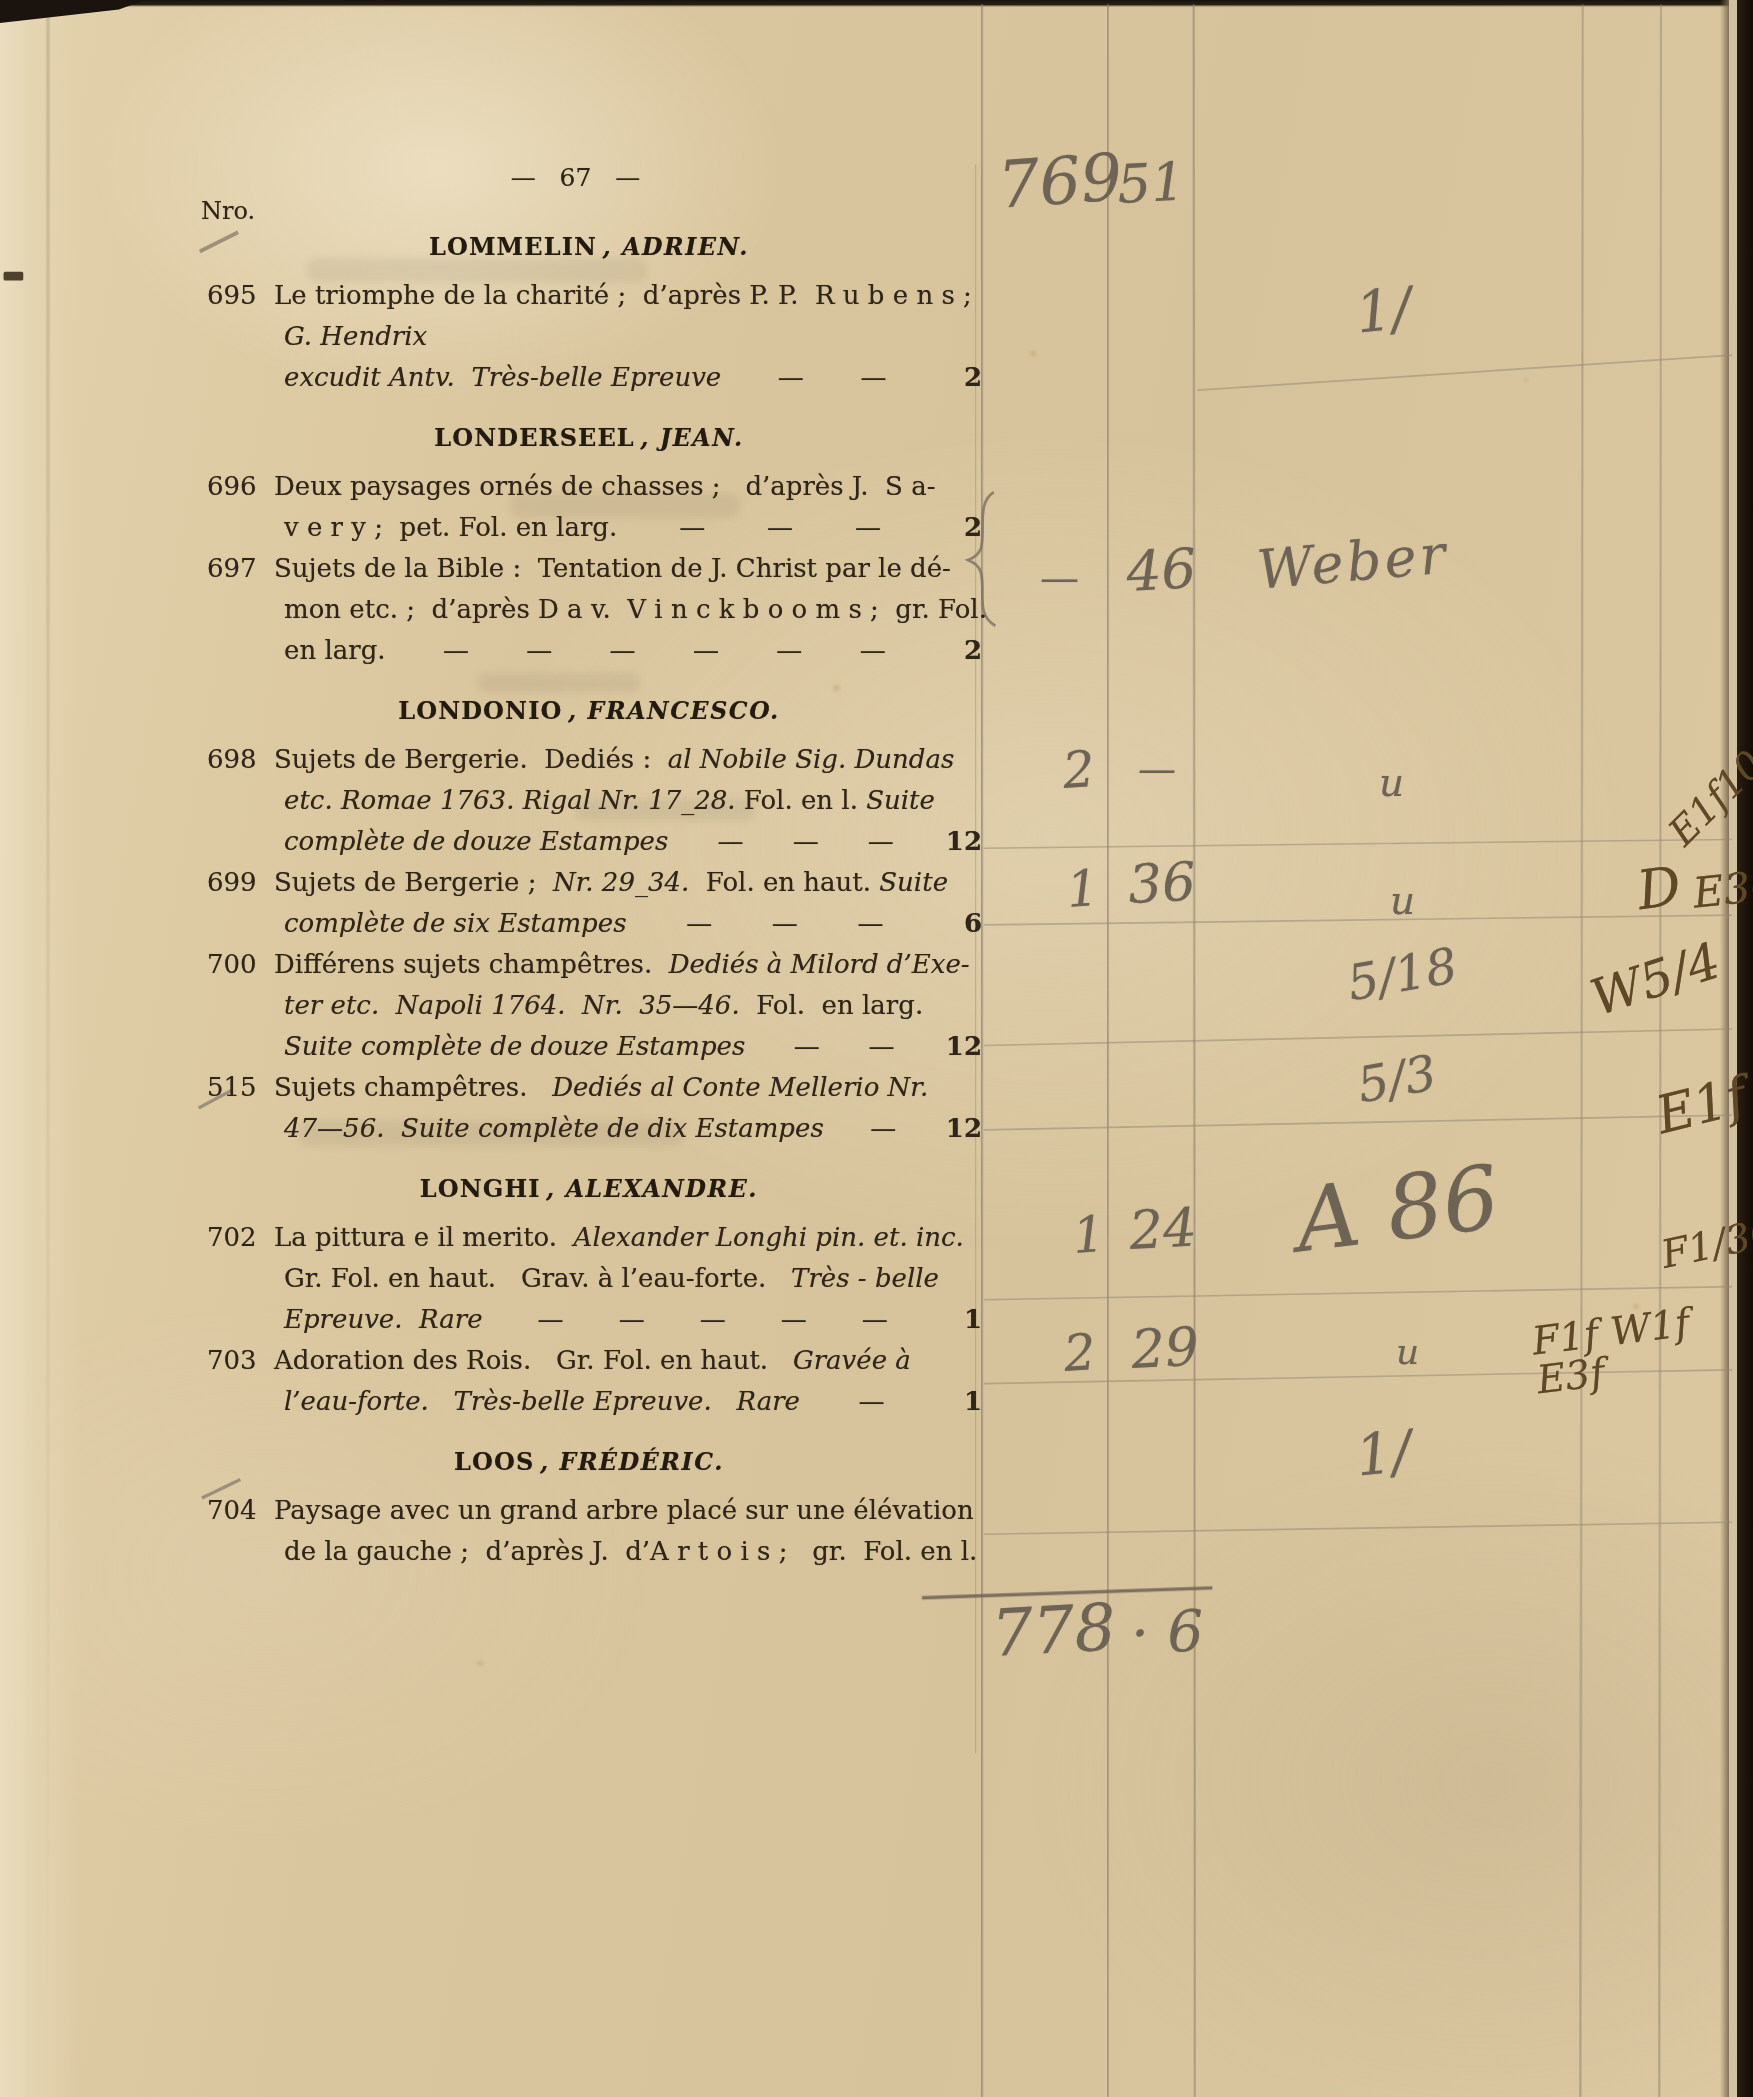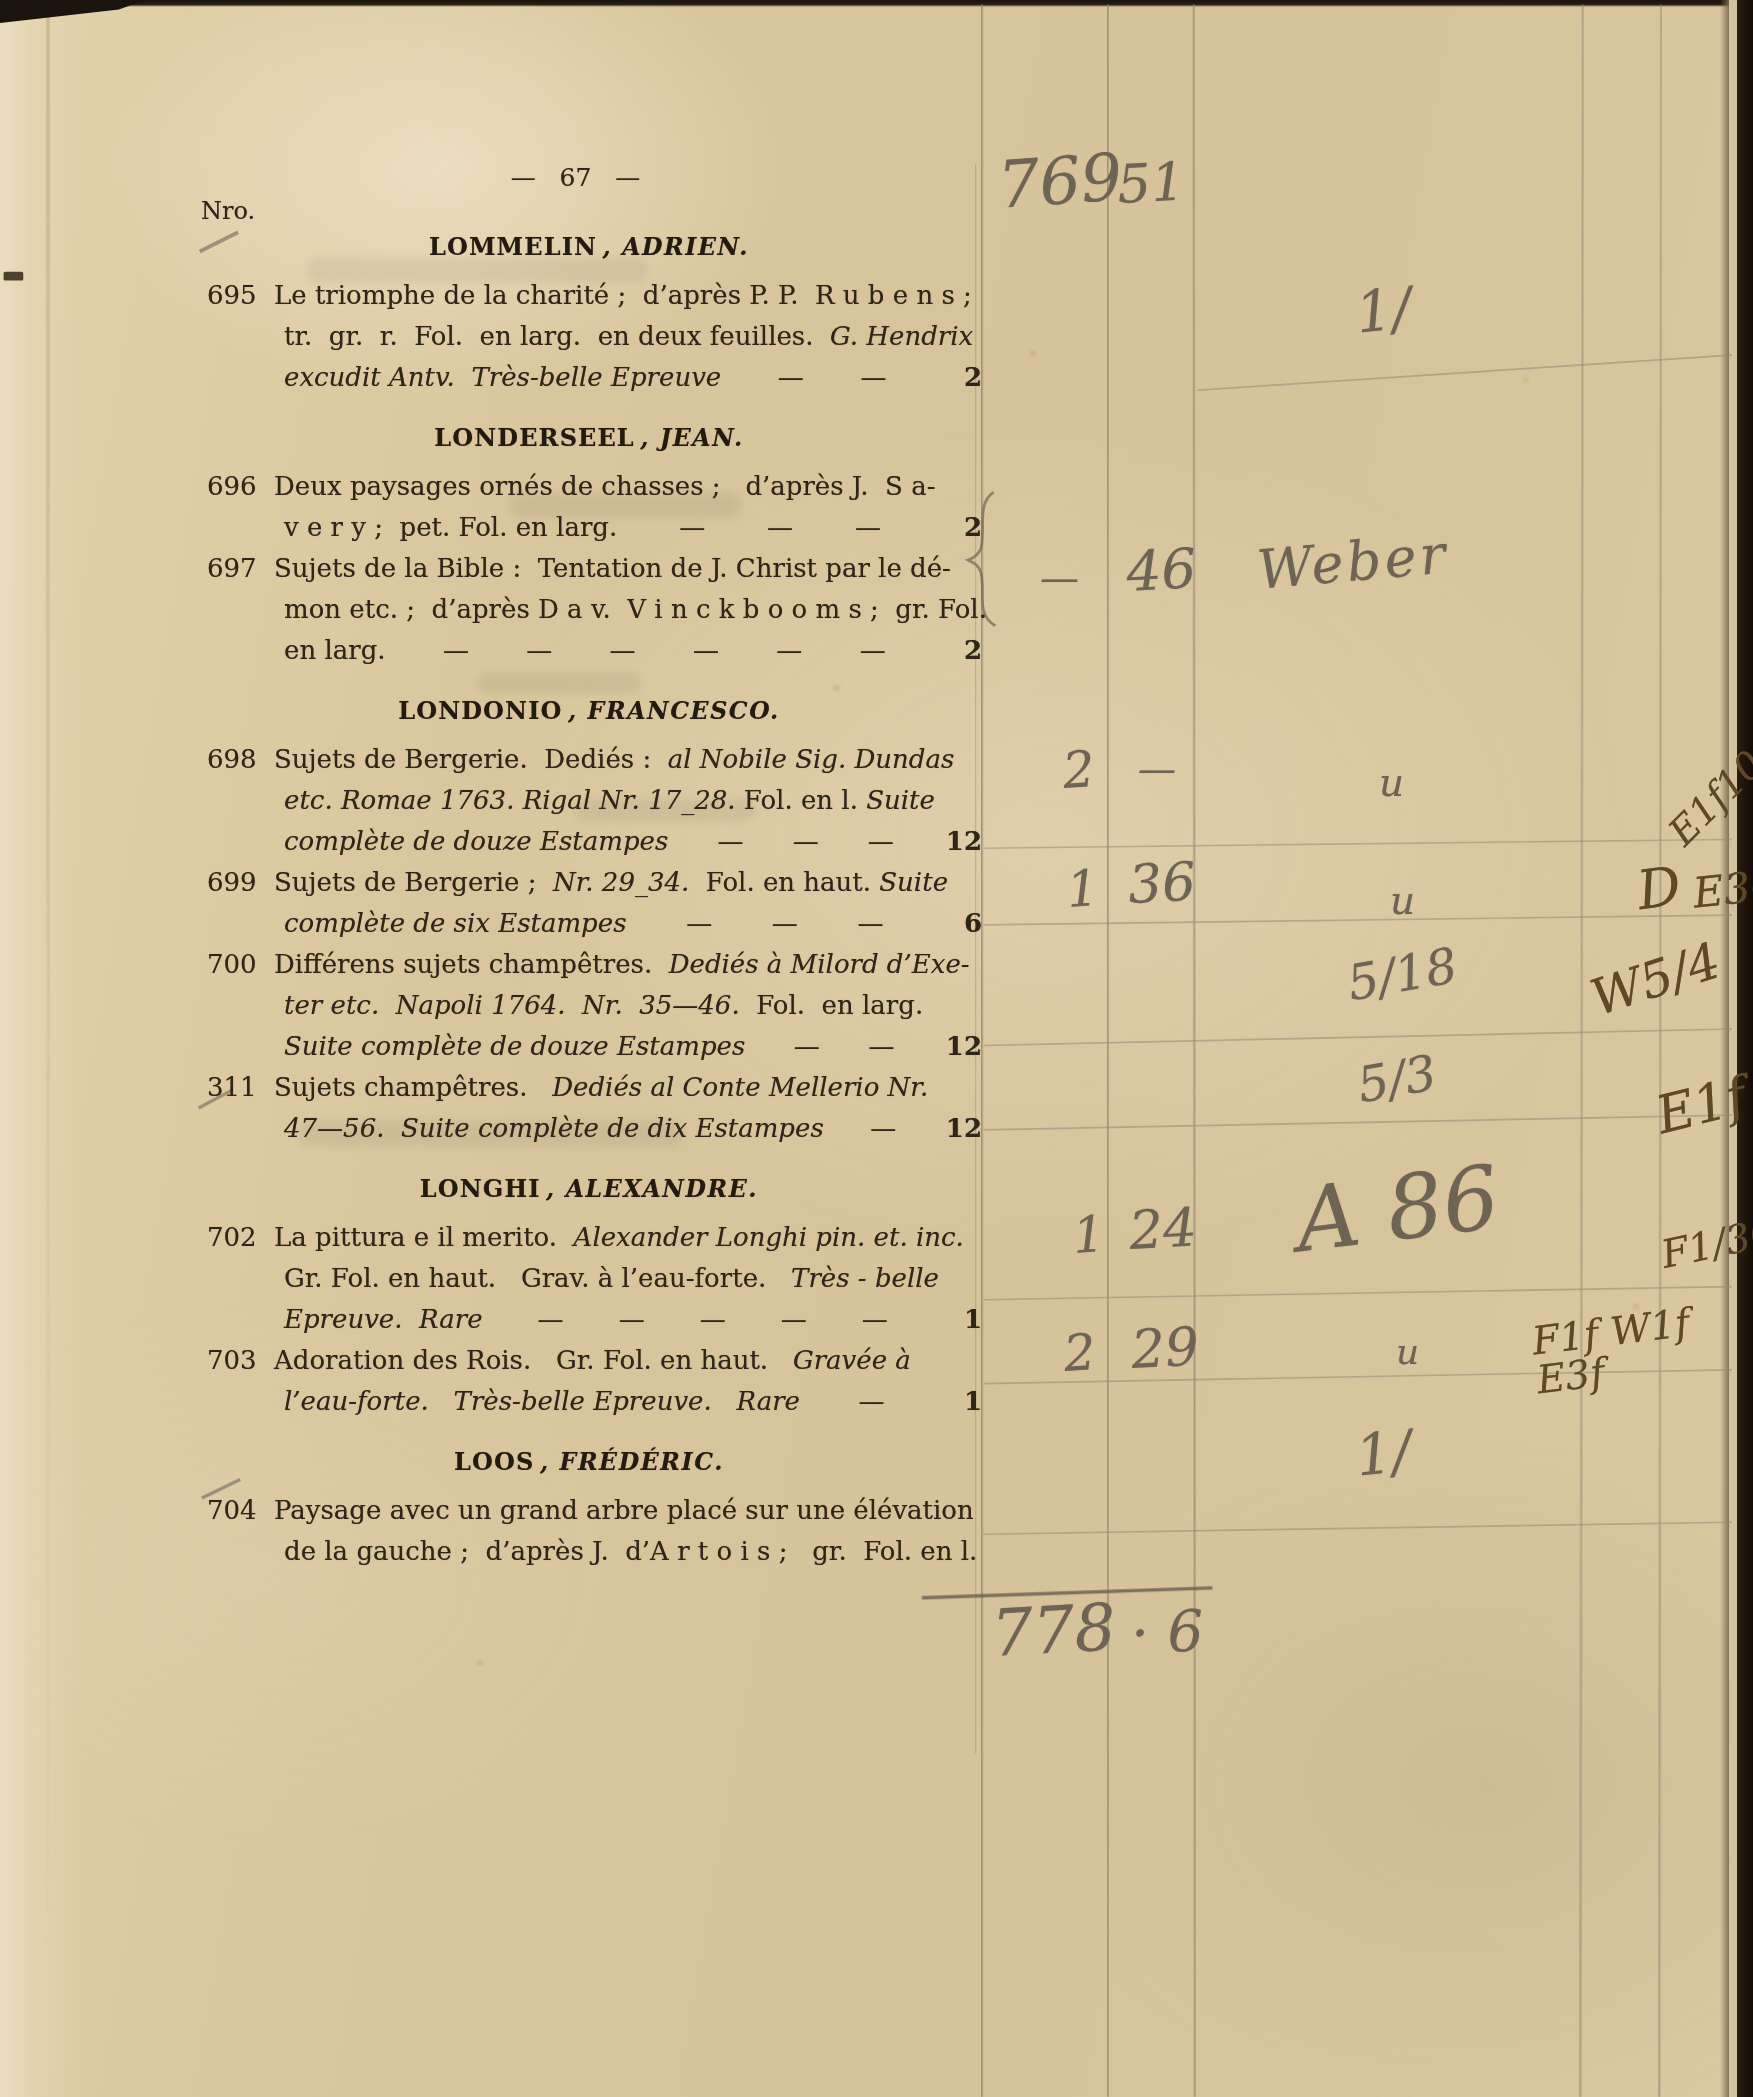--- a/index.html
+++ b/index.html
@@ -147,21 +147,20 @@
 <div class="print pageno">—   67   —</div>
 <div class="print nro">Nro.</div>
 <div class="print catalog">
     <div class="heading"><span class="h-name">LOMMELIN</span><span class="h-suffix">, ADRIEN.</span></div>
     <div class="entry">
       <span class="num">695</span>
       <div class="line">
         <span class="seg">Le triomphe de la charité ;  d’après P. P.  R u b e n s ;</span>
       </div>
       <div class="line ind">
-        <span class="seg">tr.  gr.  r.  Fol.  en larg.  en deux feuilles.  </span>
         <span class="seg it">G. Hendrix</span>
       </div>
       <div class="line ind">
         <span class="seg it">excudit Antv.  Très-belle Epreuve</span>
         <span class="dash">
           <span>—</span>
           <span>—</span>
         </span>
         <span class="price">2</span>
       </div>
@@ -256,21 +255,21 @@
       <div class="line ind">
         <span class="seg it">Suite complète de douze Estampes</span>
         <span class="dash">
           <span>—</span>
           <span>—</span>
         </span>
         <span class="price">12</span>
       </div>
     </div>
     <div class="entry">
-      <span class="num">311</span>
+      <span class="num">515</span>
       <div class="line">
         <span class="seg">Sujets champêtres.   </span>
         <span class="seg it">Dediés al Conte Mellerio Nr.</span>
       </div>
       <div class="line ind">
         <span class="seg it">47—56.  Suite complète de dix Estampes</span>
         <span class="dash">
           <span>—</span>
         </span>
         <span class="price">12</span>

